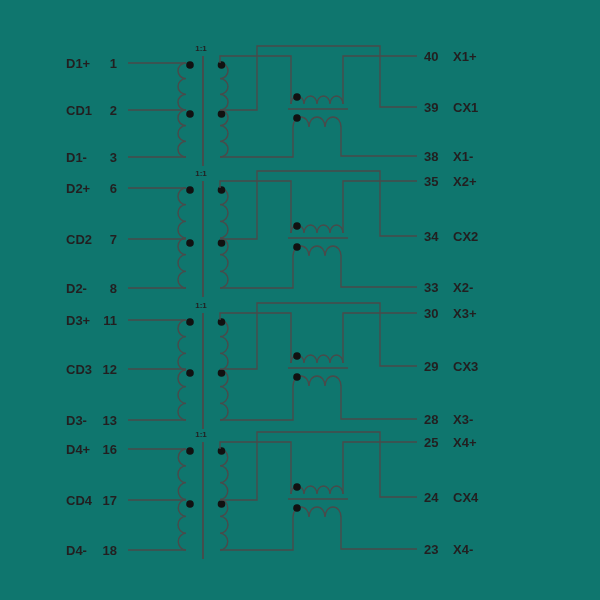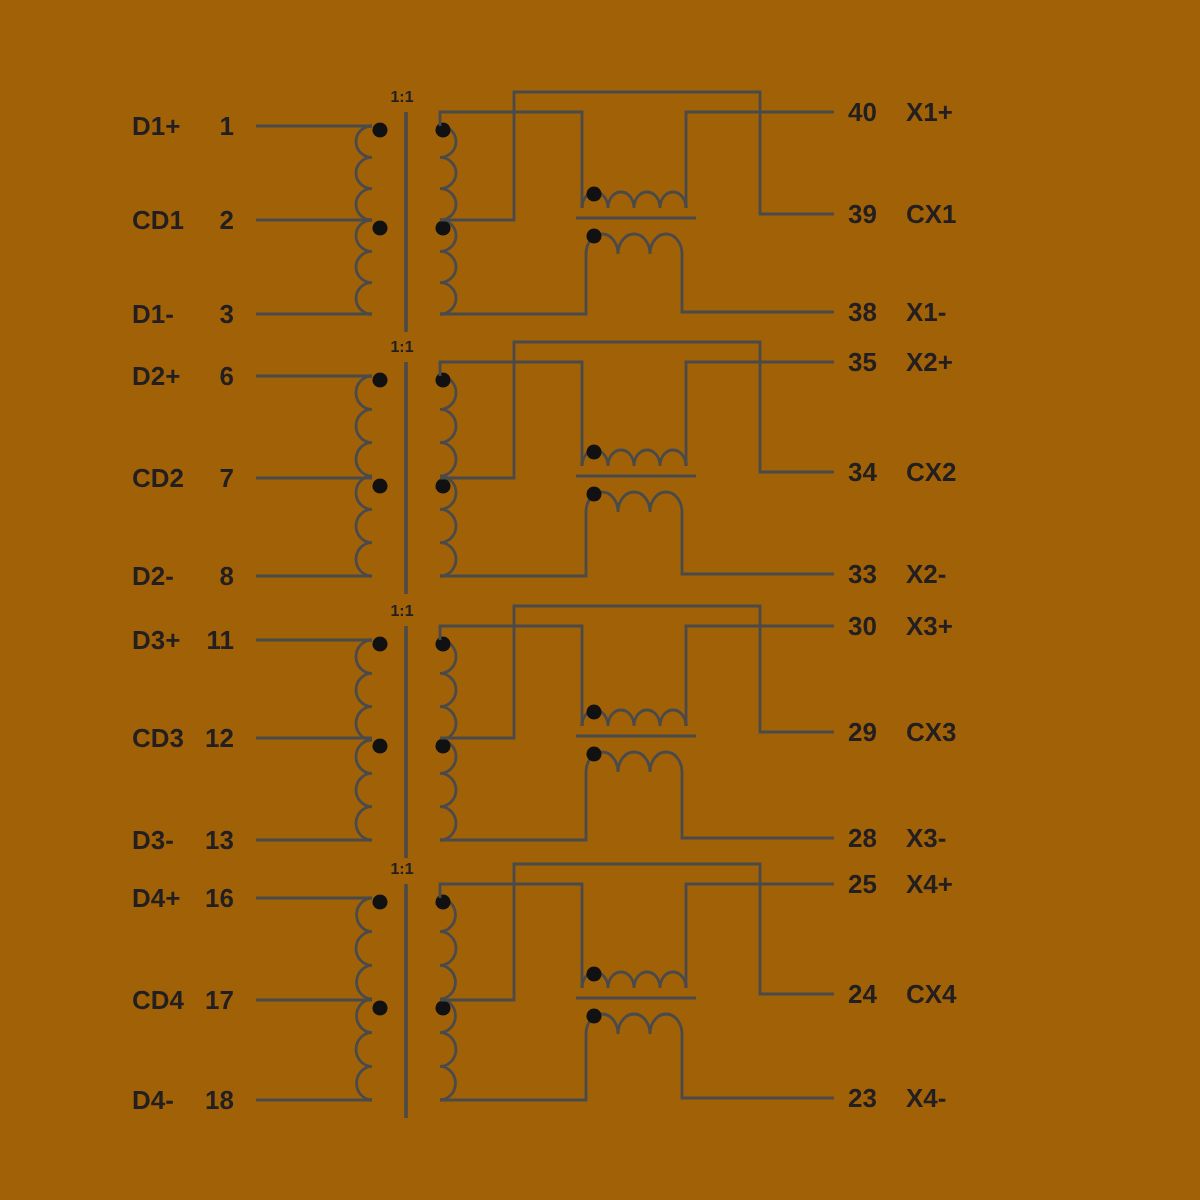--- a/index.html
+++ b/index.html
@@ -1,19 +1,19 @@
 <!DOCTYPE html>
 <html><head>
 <meta charset="utf-8">
 <style>
   html,body{margin:0;padding:0;background:#ffffff;}
   .stage{
     position:relative;
     width:600px;height:600px;
-    background:#a16207;
+    background:#0f766e;
     font-family:"Liberation Sans", sans-serif;
     overflow:hidden;
   }
   svg text{
     font-family:"Liberation Sans","DejaVu Sans",sans-serif;
     font-weight:bold;
     fill:#231f20;
   }
   .pin-text{font-size:13px;}
   .ratio-text{font-size:8px;}

